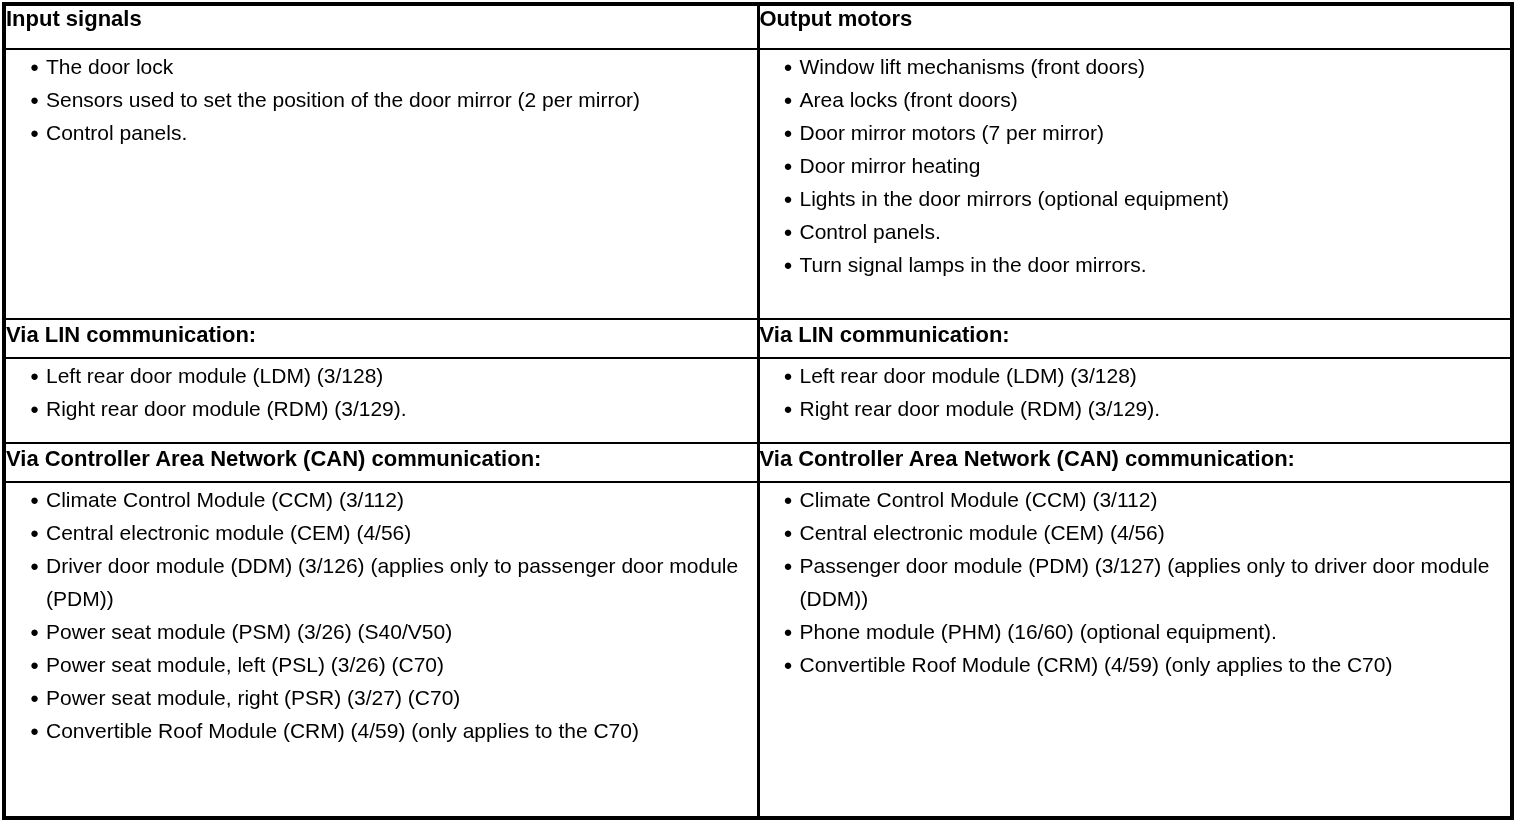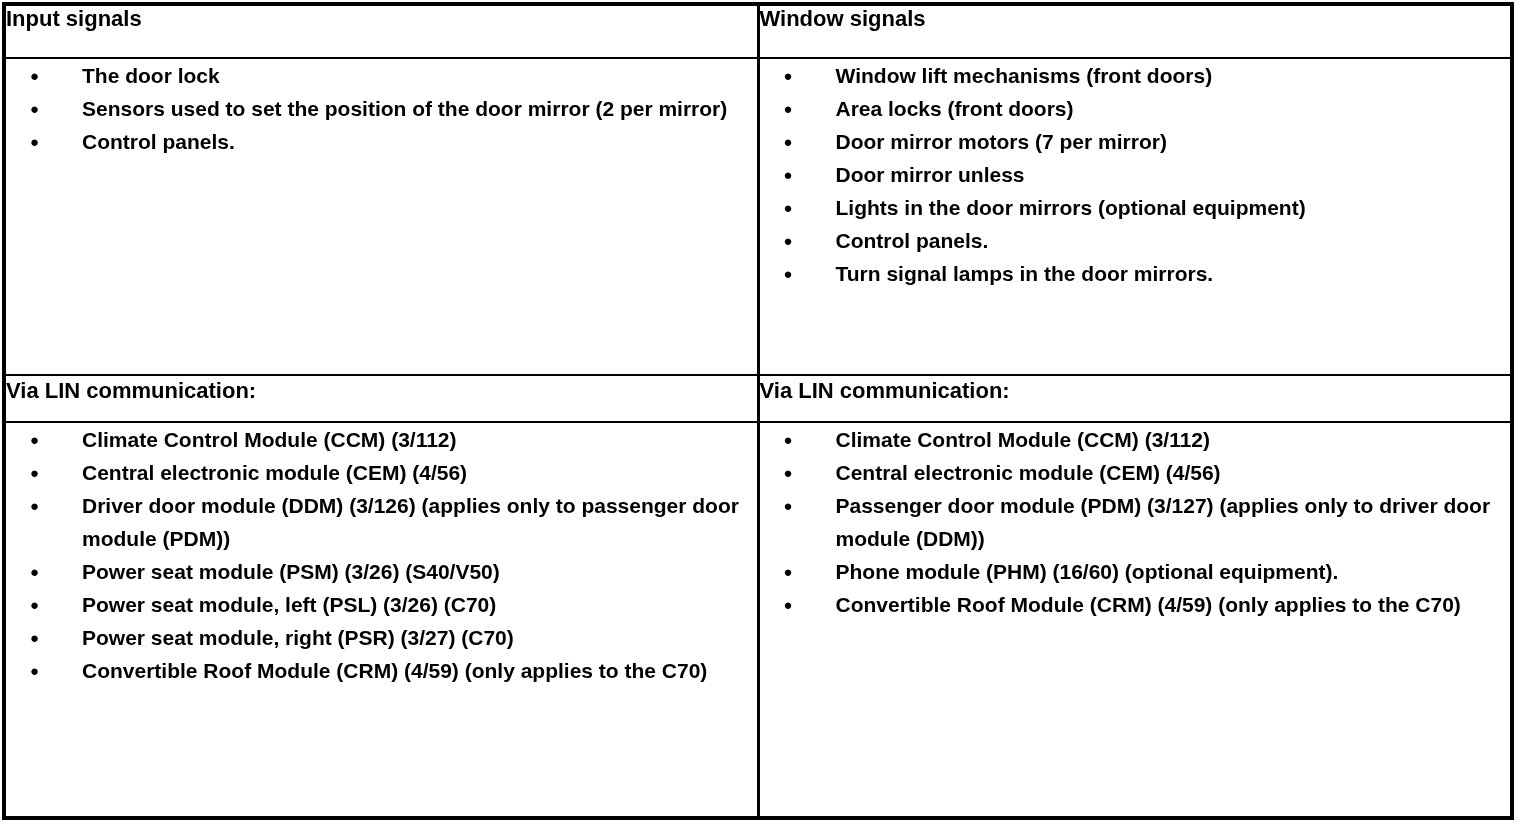--- a/index.html
+++ b/index.html
@@ -61,22 +61,22 @@
   }
   ul.bullets {
     margin: 0;
     padding: 0;
     list-style: none;
   }
   ul.bullets li {
     position: relative;
     font-size: 21px;
     line-height: 33px;
-    font-weight: 700;
-    padding-left: 76px;
+    font-weight: 400;
+    padding-left: 40px;
   }
   ul.bullets li::before {
     content: "\25CF";
     position: absolute;
     left: 24px;
     top: 0;
     font-size: 15px;
     line-height: 33px;
   }
   
@@ -94,55 +94,77 @@
 <div class="page">
   <table class="signals-table">
     <colgroup>
       <col style="width:50%">
       <col style="width:50%">
     </colgroup>
     <tbody>
 
       <tr class="r-head">
         <td class="col-left head-cell">Input signals</td>
-        <td class="head-cell">Window signals</td>
+        <td class="head-cell">Output motors</td>
       </tr>
 
 
       <tr class="r-direct-list">
         <td class="col-left list-cell">
           <ul class="bullets">
             <li>The door lock</li>
             <li>Sensors used to set the position of the door mirror (2 per mirror)</li>
             <li>Control panels.</li>
           </ul>
         </td>
         <td class="list-cell">
           <ul class="bullets">
             <li>Window lift mechanisms (front doors)</li>
             <li>Area locks (front doors)</li>
             <li>Door mirror motors (7 per mirror)</li>
-            <li>Door mirror unless</li>
+            <li>Door mirror heating</li>
             <li>Lights in the door mirrors (optional equipment)</li>
             <li>Control panels.</li>
             <li>Turn signal lamps in the door mirrors.</li>
           </ul>
         </td>
       </tr>
 
       <tr class="r-lin">
         <td class="col-left title-cell">
           <div class="title-line">Via LIN communication:</div>
         </td>
         <td class="title-cell">
           <div class="title-line">Via LIN communication:</div>
         </td>
       </tr>
 
+      <tr class="r-lin-list">
+        <td class="col-left list-cell">
+          <ul class="bullets">
+            <li>Left rear door module (LDM) (3/128)</li>
+            <li>Right rear door module (RDM) (3/129).</li>
+          </ul>
+        </td>
+        <td class="list-cell">
+          <ul class="bullets">
+            <li>Left rear door module (LDM) (3/128)</li>
+            <li>Right rear door module (RDM) (3/129).</li>
+          </ul>
+        </td>
+      </tr>
 
+      <tr class="r-can">
+        <td class="col-left title-cell">
+          <div class="title-line">Via Controller Area Network (CAN) communication:</div>
+        </td>
+        <td class="title-cell">
+          <div class="title-line">Via Controller Area Network (CAN) communication:</div>
+        </td>
+      </tr>
 
       <tr class="r-can-list">
         <td class="col-left list-cell">
           <ul class="bullets">
             <li>Climate Control Module (CCM) (3/112)</li>
             <li>Central electronic module (CEM) (4/56)</li>
             <li>Driver door module (DDM) (3/126) (applies only to passenger door module (PDM))</li>
             <li>Power seat module (PSM) (3/26) (S40/V50)</li>
             <li>Power seat module, left (PSL) (3/26) (C70)</li>
             <li>Power seat module, right (PSR) (3/27) (C70)</li>

